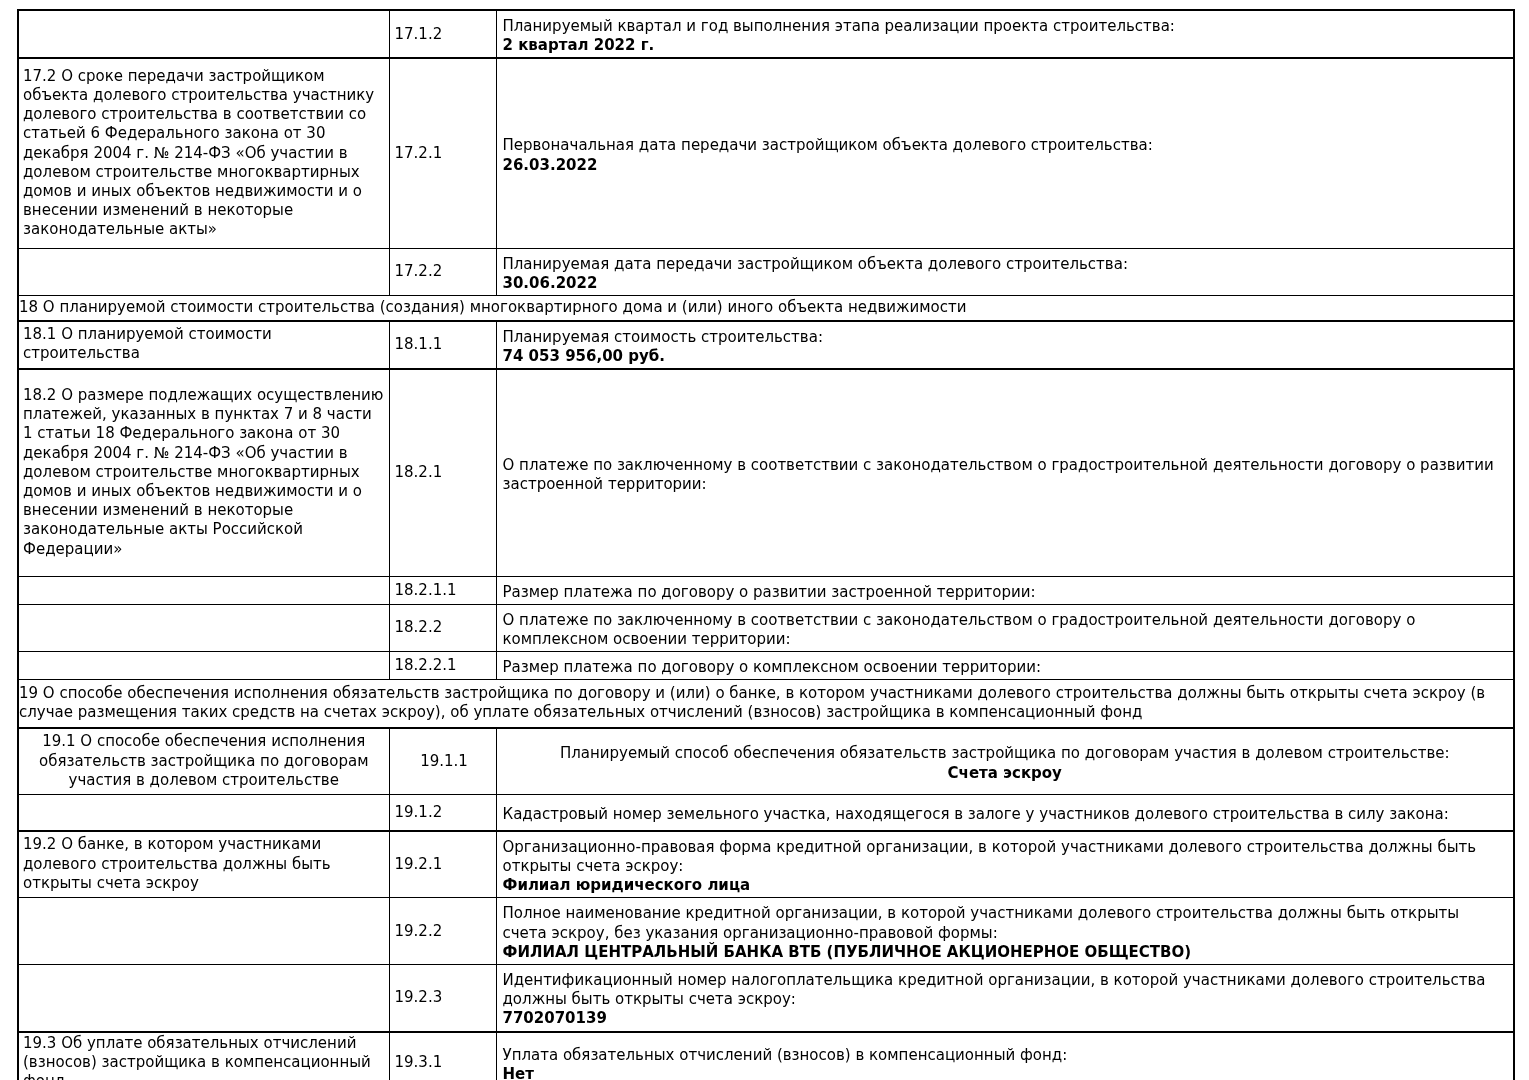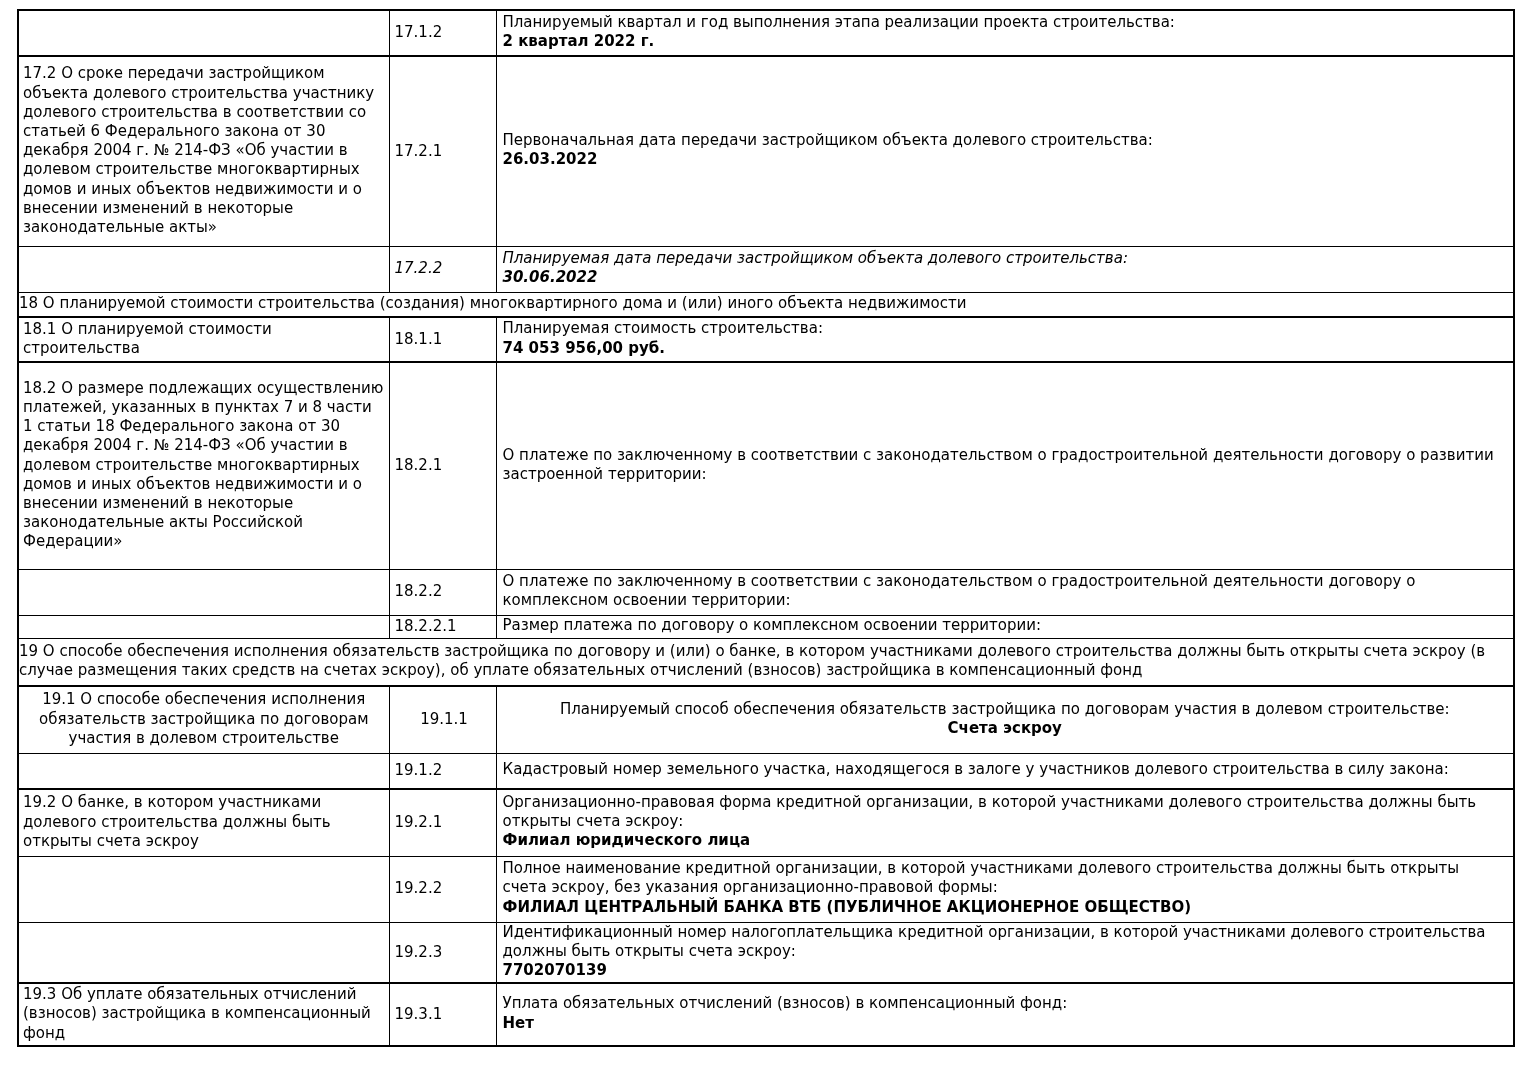--- a/index.html
+++ b/index.html
@@ -37,21 +37,21 @@
   }
   td.topic {
     vertical-align: top;
     padding: 1px 4px 2px 4px;
   }
   td.code {
     padding: 1px 2px 1px 5px;
     vertical-align: middle;
   }
   td.content {
-    padding: 0 6px 2px 6px;
+    padding: 6px 6px 2px 6px;
     vertical-align: middle;
   }
   td.section {
     padding: 1px 4px 2px 0;
     border-top: 2px solid #000000;
     border-bottom: 2px solid #000000;
     vertical-align: middle;
   }
   tr.thick-top > td {
     border-top: 2px solid #000000;
@@ -80,21 +80,21 @@
           </td>
         </tr>
         <tr class="thick-top" style="height: 190px;">
           <td class="topic">17.2 О сроке передачи застройщиком объекта долевого строительства участнику долевого строительства в соответствии со статьей 6 Федерального закона от 30 декабря 2004 г. № 214-ФЗ «Об участии в долевом строительстве многоквартирных домов и иных объектов недвижимости и о внесении изменений в некоторые законодательные акты»</td>
           <td class="code">17.2.1</td>
           <td class="content">
             <div class="label">Первоначальная дата передачи застройщиком объекта долевого строительства:</div>
             <div class="value">26.03.2022</div>
           </td>
         </tr>
-        <tr style="height: 46px; font-style: italic;">
+        <tr style="height: 46px;">
           <td class="topic"></td>
           <td class="code">17.2.2</td>
           <td class="content">
             <div class="label">Планируемая дата передачи застройщиком объекта долевого строительства:</div>
             <div class="value">30.06.2022</div>
           </td>
         </tr>
         <tr style="height: 25px;">
           <td colspan="3" class="section">18 О планируемой стоимости строительства (создания) многоквартирного дома и (или) иного объекта недвижимости</td>
         </tr>
@@ -104,20 +104,27 @@
           <td class="content">
             <div class="label">Планируемая стоимость строительства:</div>
             <div class="value">74 053 956,00 руб.</div>
           </td>
         </tr>
         <tr class="thick-top" style="height: 207px;">
           <td class="topic">18.2 О размере подлежащих осуществлению платежей, указанных в пунктах 7 и 8 части 1 статьи 18 Федерального закона от 30 декабря 2004 г. № 214-ФЗ «Об участии в долевом строительстве многоквартирных домов и иных объектов недвижимости и о внесении изменений в некоторые законодательные акты Российской Федерации»</td>
           <td class="code">18.2.1</td>
           <td class="content">
             <div class="label">О платеже по заключенному в соответствии с законодательством о градостроительной деятельности договору о развитии застроенной территории:</div>
+          </td>
+        </tr>
+        <tr style="height: 23px;">
+          <td class="topic"></td>
+          <td class="code">18.2.1.1</td>
+          <td class="content">
+            <div class="label">Размер платежа по договору о развитии застроенной территории:</div>
           </td>
         </tr>
         <tr style="height: 46px;">
           <td class="topic"></td>
           <td class="code">18.2.2</td>
           <td class="content">
             <div class="label">О платеже по заключенному в соответствии с законодательством о градостроительной деятельности договору о комплексном освоении территории:</div>
           </td>
         </tr>
         <tr style="height: 23px;">

